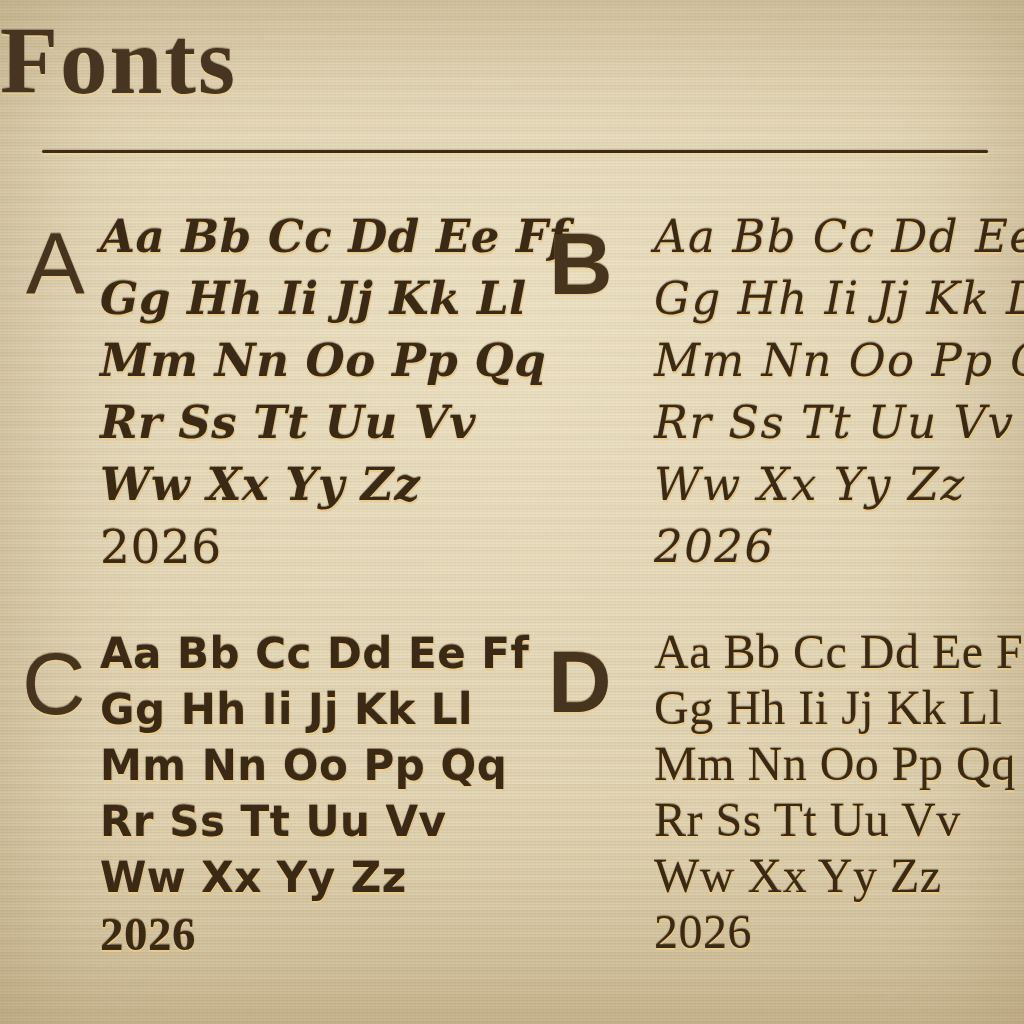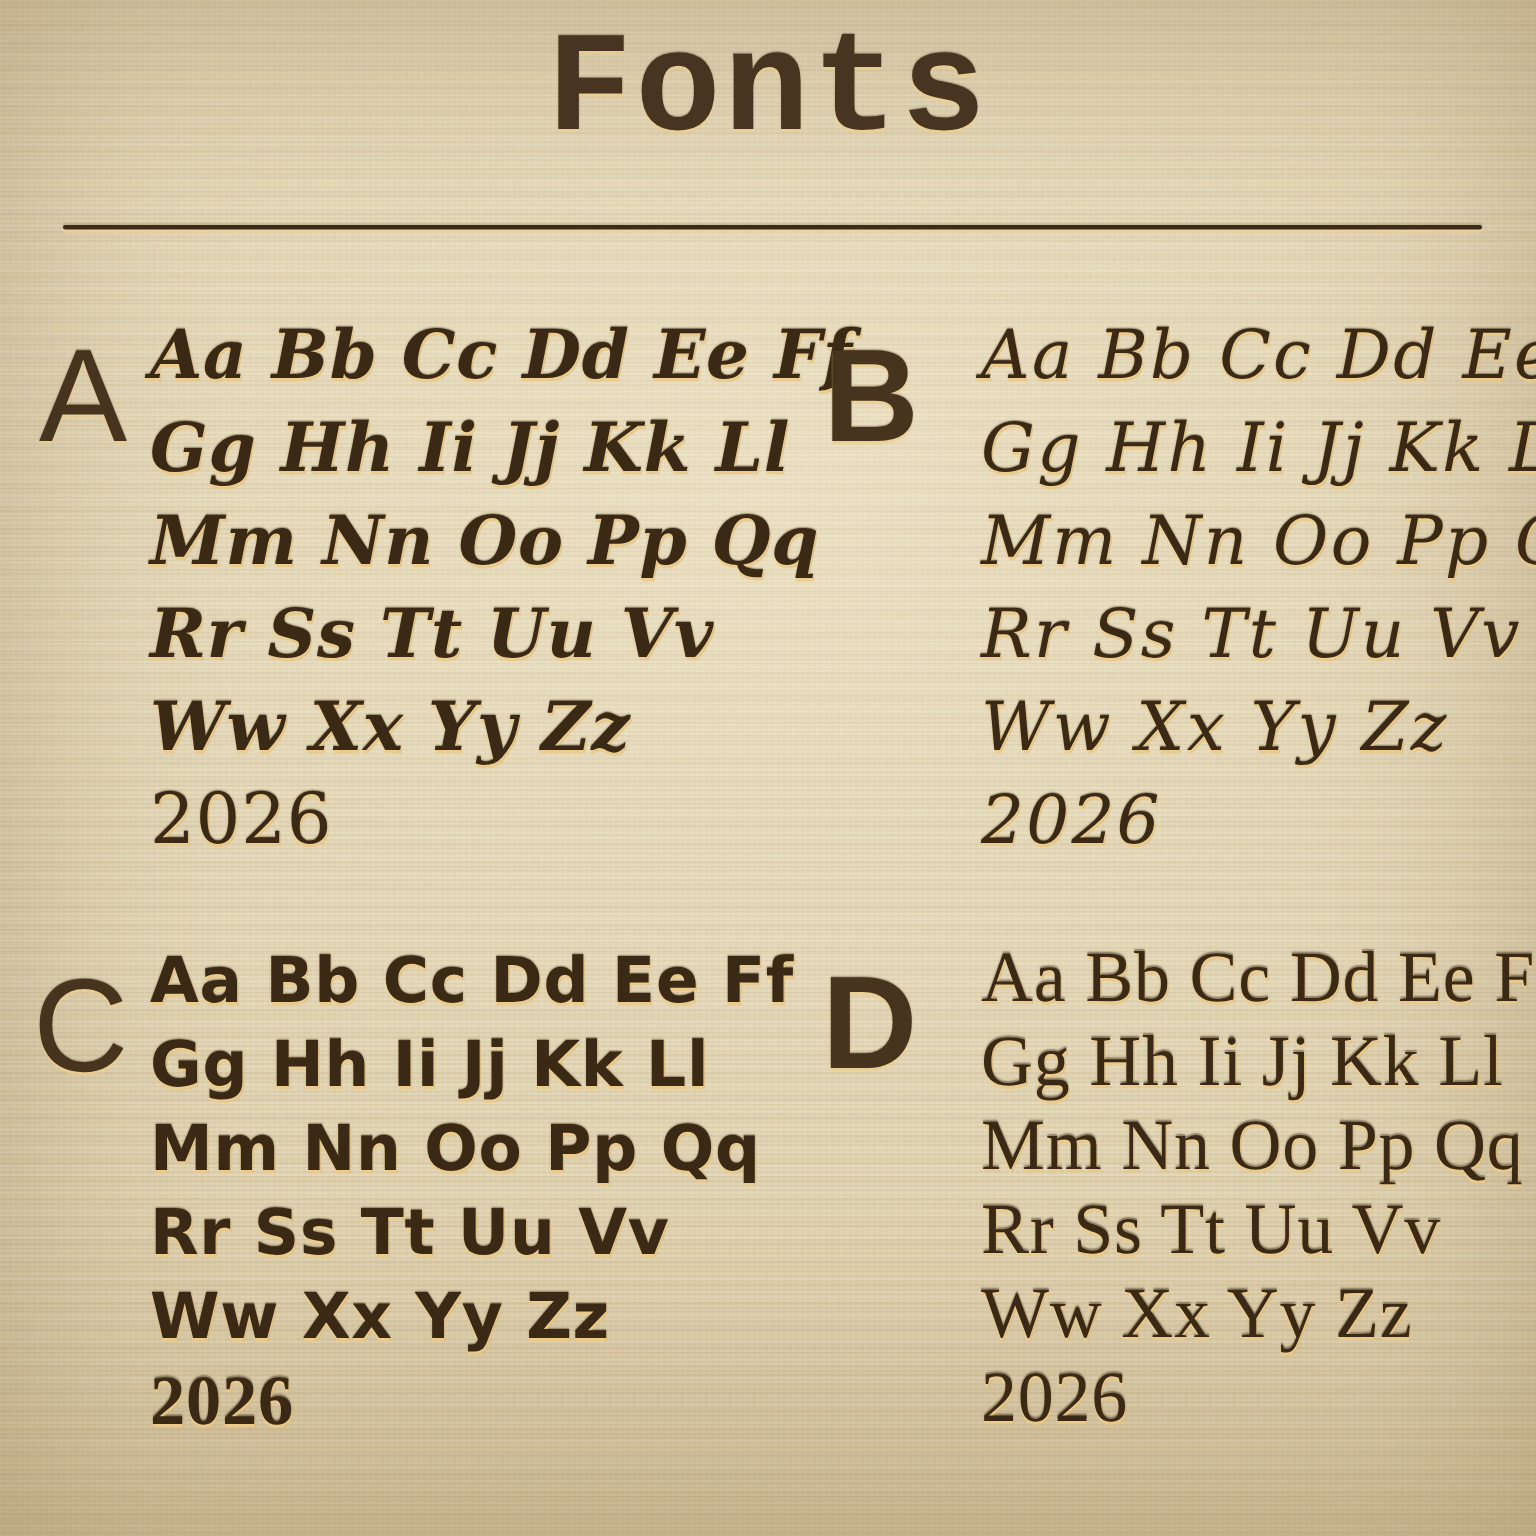--- a/index.html
+++ b/index.html
@@ -21,28 +21,27 @@
   
   .engraved{
     color:#3a2914;
     text-shadow:
       0 2px 1px rgba(238,205,140,0.85),
       1px 2px 0 rgba(222,182,108,0.55),
       0 -1px 1px rgba(44,28,10,0.45);
   }
   .title{
     position:absolute; top:14px; left:0; right:0;
-    text-align:center;
     font-size:95px; line-height:95px; font-weight:600;
     letter-spacing:2px;
     color:#473522;
     text-shadow:
       0 2px 1px rgba(238,205,140,0.75),
       0 -1px 1px rgba(44,28,10,0.35);
-    font-family:Liberation Mono, monospace;
+    font-family:Liberation Serif, serif;
   }
   .divider{
     position:absolute; top:150px; left:42px; width:946px; height:3px;
     background:#3b2c1a;
     border-radius:2px;
     box-shadow: 0 2px 2px rgba(240,212,156,0.9), 0 -1px 2px rgba(70,50,25,0.25);
   }
   .sample-label{
     position:absolute;
     font-size:88px; line-height:64px;

